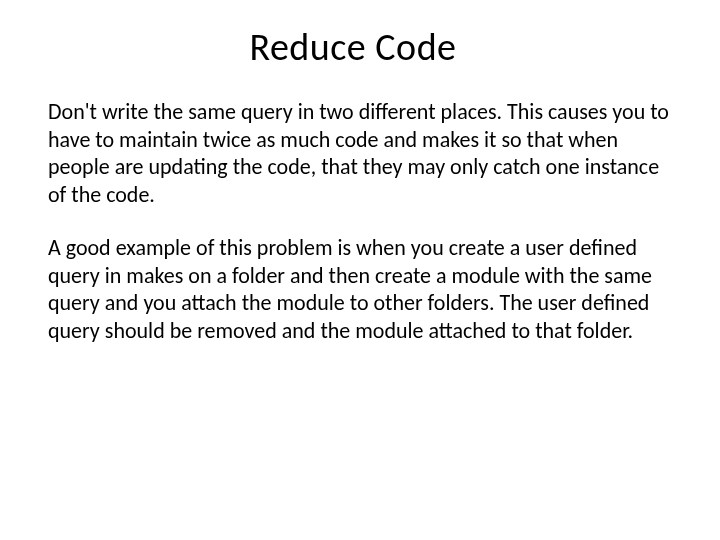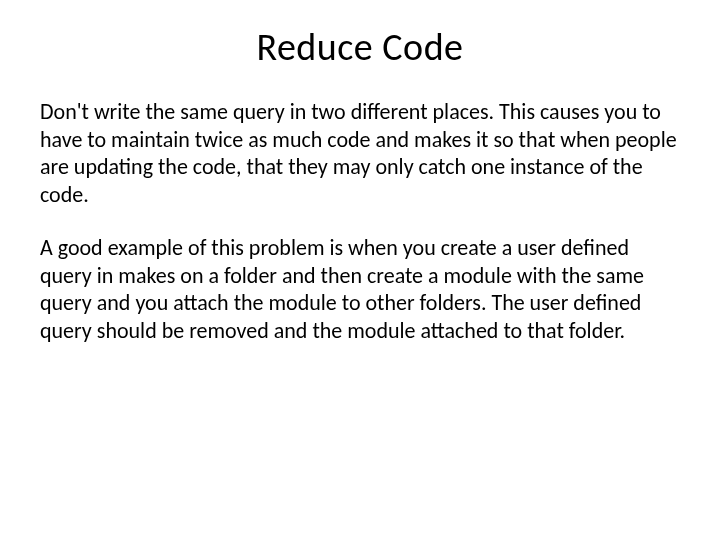--- a/index.html
+++ b/index.html
@@ -11,33 +11,34 @@
       width: 720px;
       height: 540px;
       background: #ffffff;
       font-family: Calibri, 'Segoe UI', Arial, sans-serif;
       color: #000000;
       overflow: hidden;
     }
     .slide {
       width: 100%;
       height: 100%;
-      padding: 24px 40px 40px 40px;
+      padding: 24px 40px 40px 26px;
     }
     .title {
       font-size: 38px;
       font-weight: 400;
       text-align: center;
       margin-bottom: 28px;
       letter-spacing: 0.5px;
     }
     .body-text {
       font-size: 22px;
       line-height: 1.25;
       font-weight: 400;
+      margin-left: 22px;
     }
     .paragraph {
       margin-bottom: 26px;
     }
   </style>
 </head>
 <body>
 
 <div class="slide">
   <h1 class="title">Reduce Code</h1>

